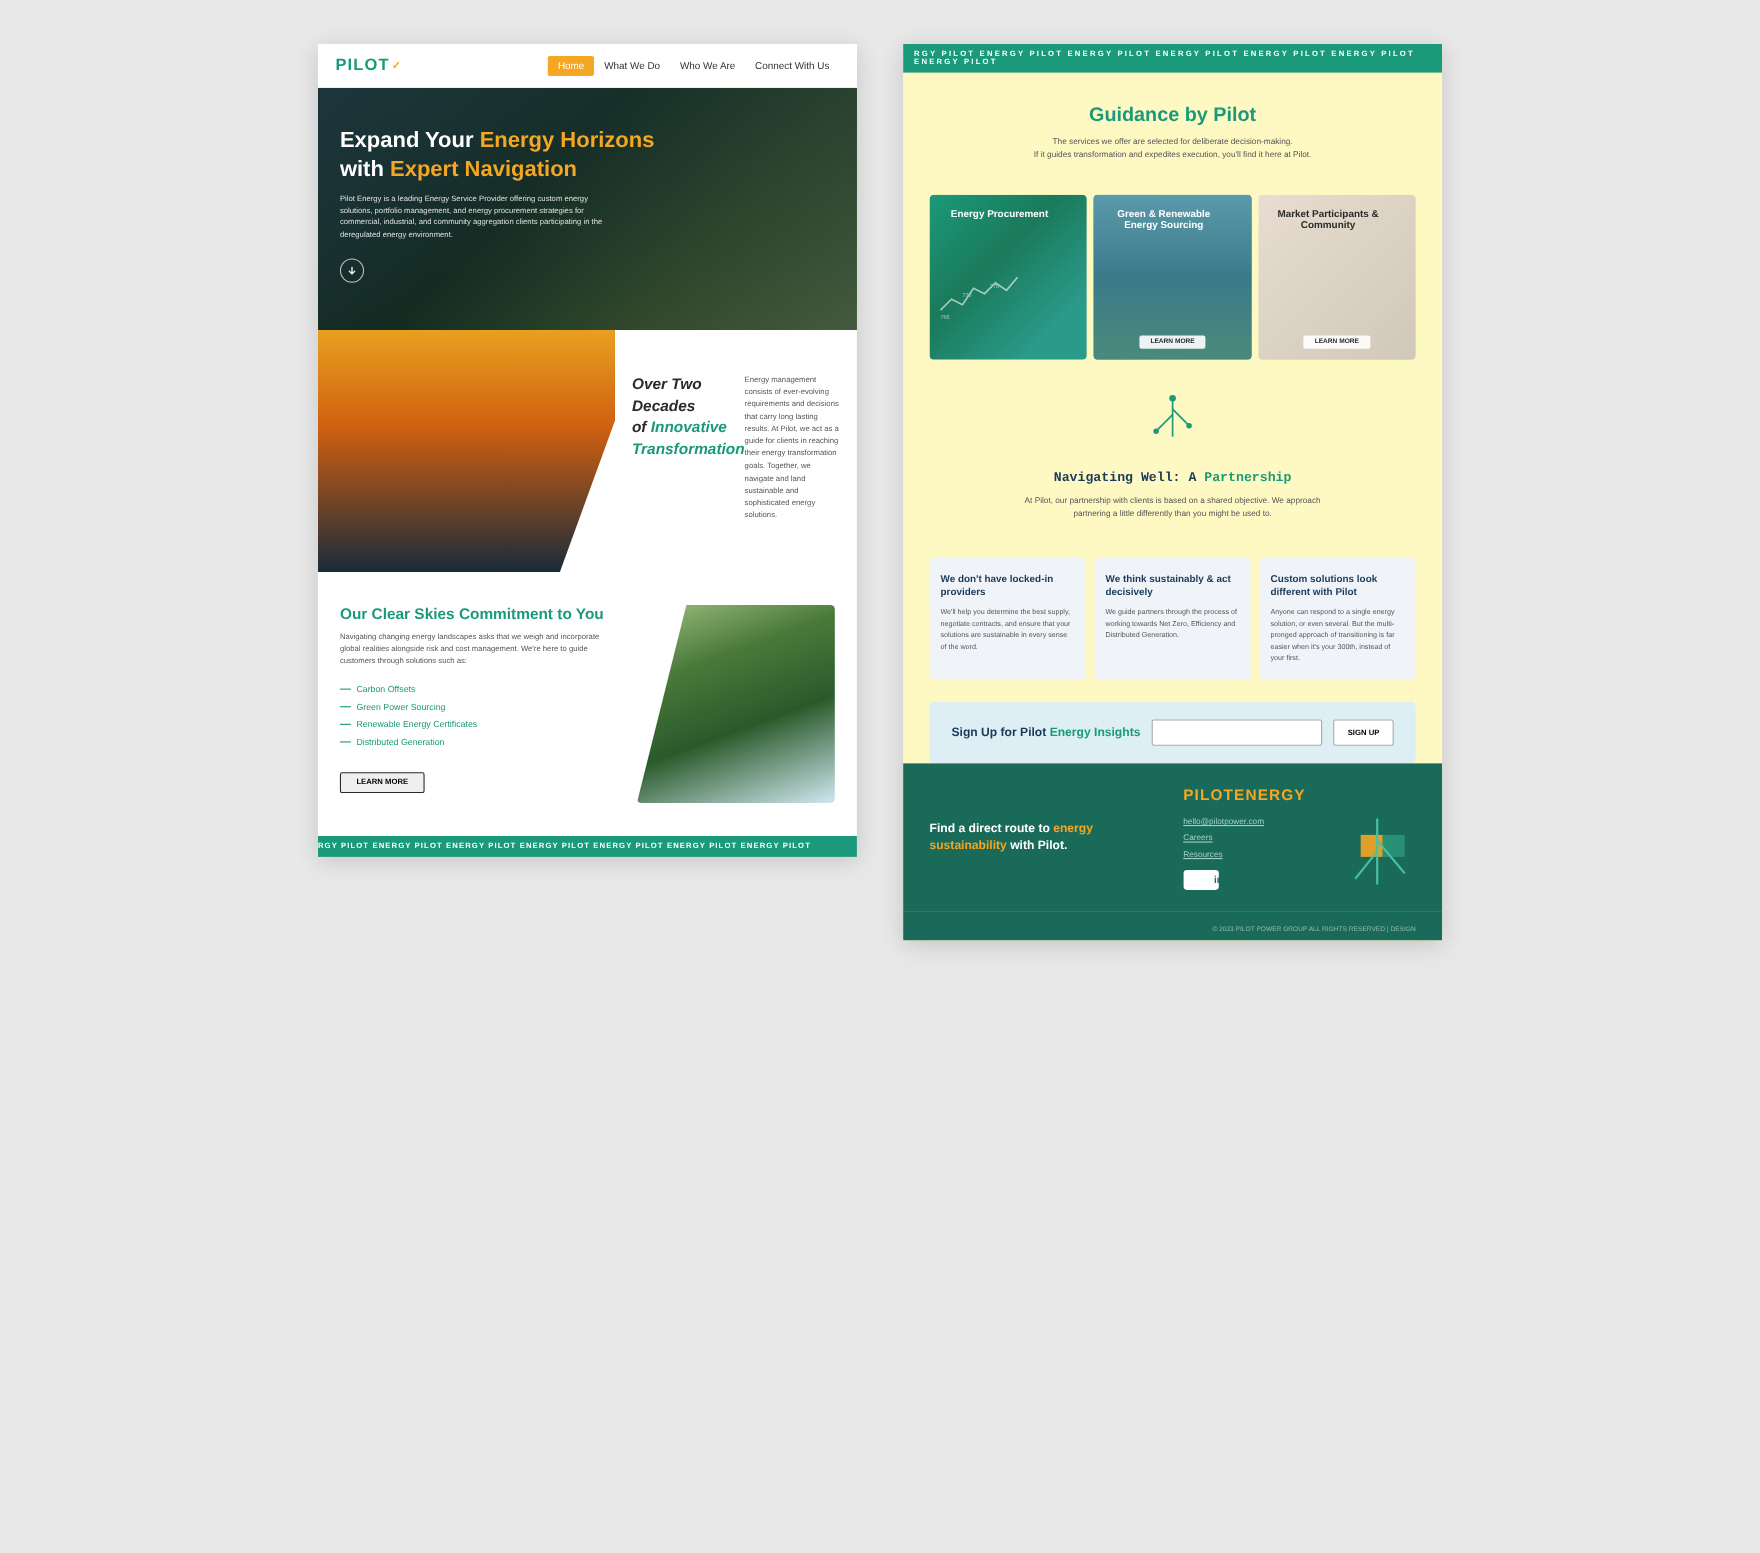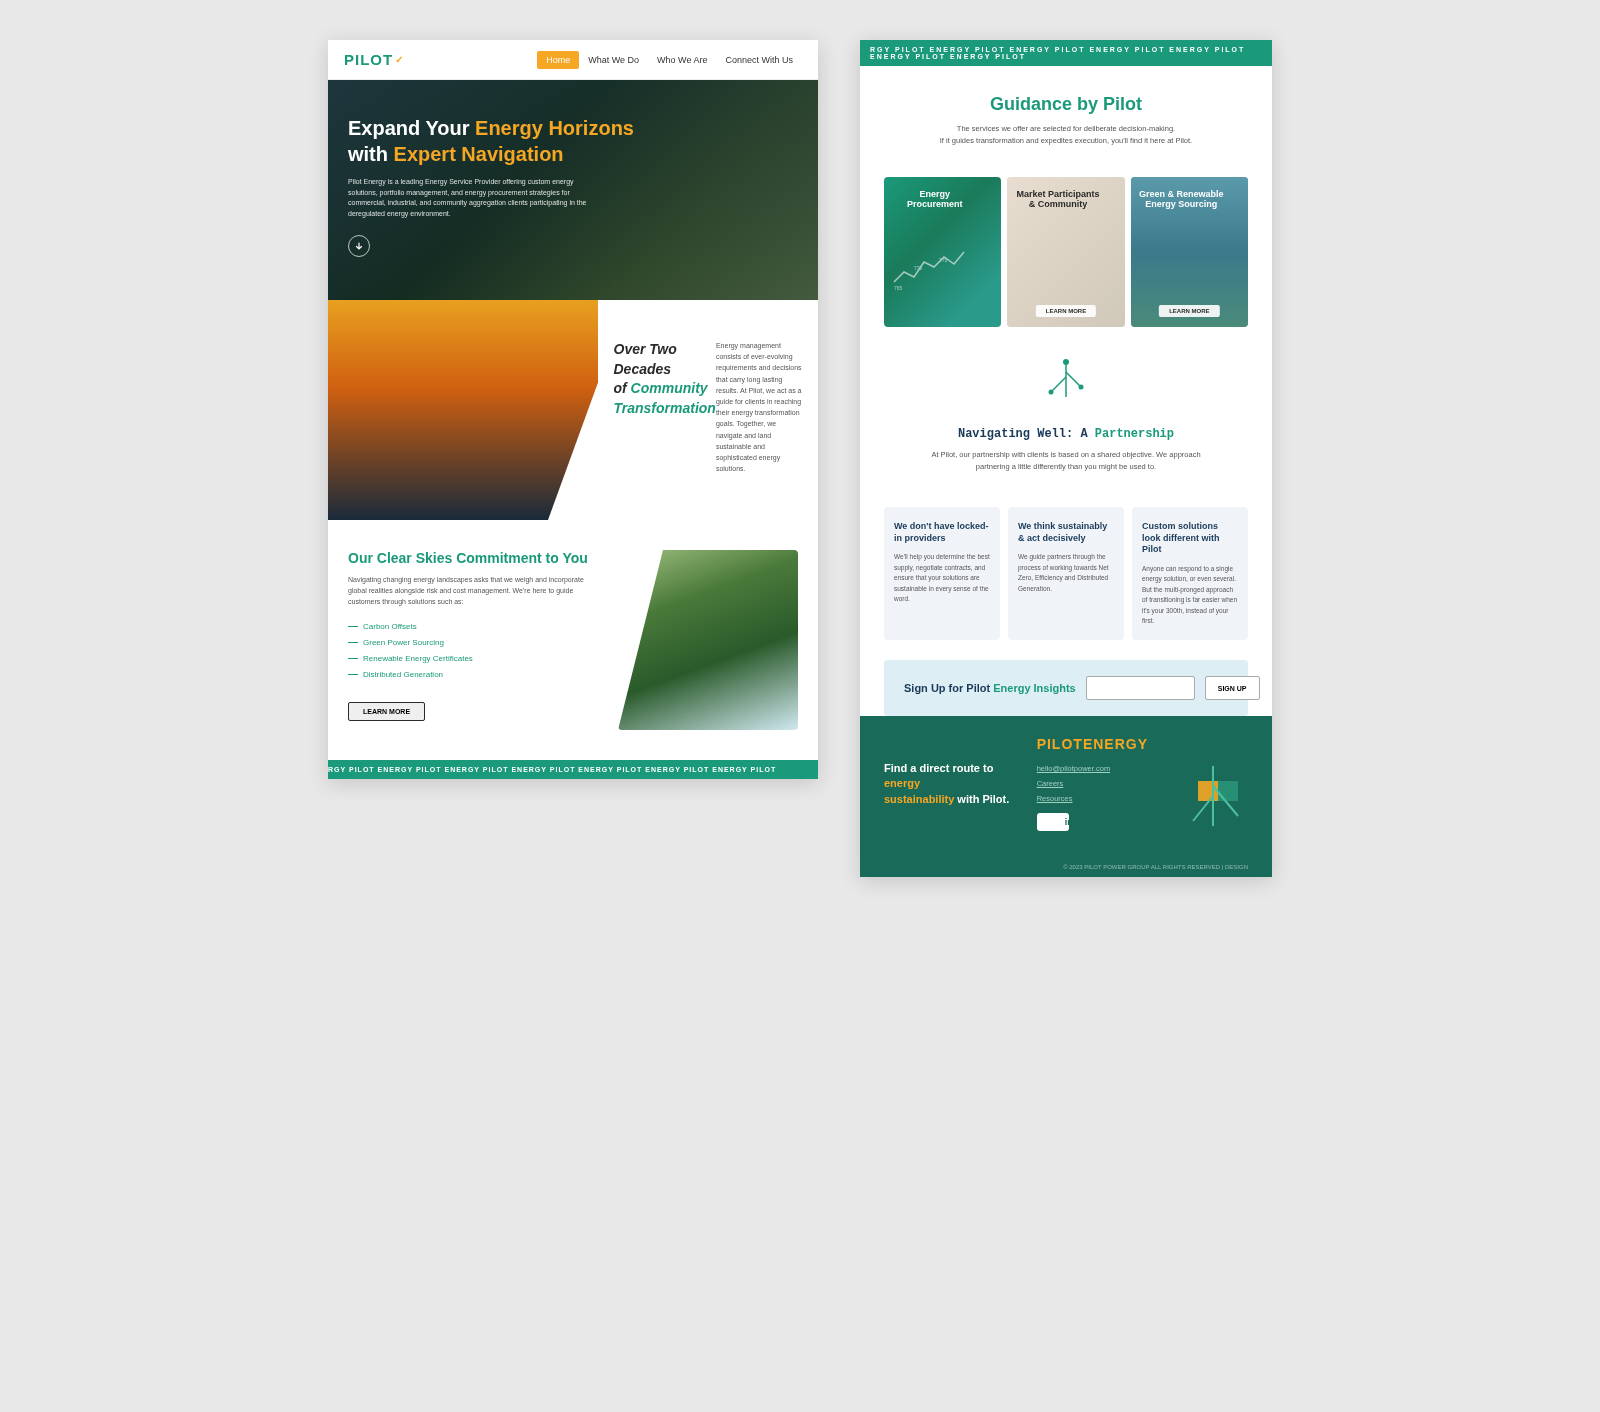--- a/index.html
+++ b/index.html
@@ -224,22 +224,22 @@
       white-space: nowrap;
       overflow: hidden;
     }
     .ticker-content {
       display: inline-block;
       animation: none;
     }
 
     
     .right-panel {
-      width: 412px;
-      background: #ffffff;
+      width: 490px;
+      background: #fef9c3;
       box-shadow: 0 4px 20px rgba(0,0,0,0.15);
       overflow: hidden;
       flex-shrink: 0;
       margin-left: 12px;
     }
 
     
     .right-ticker-top {
       background: #1a9a7a;
       color: #fff;
@@ -537,21 +537,21 @@
     </div>
   </div>
 
   <div class="solar-section">
     <div class="solar-image">
       <div style="position:absolute;inset:0;background:linear-gradient(to bottom, #e8a020 0%, #d06010 40%, #1a2a3a 100%);"></div>
     </div>
     <div class="solar-text">
       <h2 class="solar-title">
         <em><span>Over Two Decades</span><br>
-        <span>of </span><span class="highlight">Community Transformation</span></em>
+        <span>of </span><span class="highlight">Innovative Transformation</span></em>
       </h2>
       <p class="solar-desc">Energy management consists of ever-evolving requirements and decisions that carry long lasting results. At Pilot, we act as a guide for clients in reaching their energy transformation goals. Together, we navigate and land sustainable and sophisticated energy solutions.</p>
     </div>
   </div>
 
   <div class="commitment-section">
     <div class="commitment-text">
       <h2 class="commitment-title">Our Clear Skies Commitment to You</h2>
       <p class="commitment-desc">Navigating changing energy landscapes asks that we weigh and incorporate global realities alongside risk and cost management. We're here to guide customers through solutions such as:</p>
       <ul class="commitment-list">
@@ -591,31 +591,31 @@
         <svg class="mini-chart" viewBox="0 0 80 50" xmlns="http://www.w3.org/2000/svg">
           <polyline points="5,40 15,30 25,35 35,20 45,25 55,15 65,22 75,10" fill="none" stroke="white" stroke-width="1.5"></polyline>
           <text x="5" y="48" fill="white" font-size="5">765</text>
           <text x="25" y="28" fill="white" font-size="5">770</text>
           <text x="50" y="20" fill="white" font-size="5">775</text>
         </svg>
       </div>
     </div>
 
     <div class="service-card">
+      <div class="service-card-img card-green">
+        <div style="position:absolute;inset:0;background:linear-gradient(to bottom, #5a9aaa 0%, #3a7a8a 50%, #4a8a7a 100%);"></div>
+        <div class="card-title">Green &amp; Renewable Energy Sourcing</div>
+        <button class="card-btn">LEARN MORE</button>
+      </div>
+    </div>
+
+    <div class="service-card">
       <div class="service-card-img card-market">
         <div style="position:absolute;inset:0;background:linear-gradient(135deg, #e8ddd0 0%, #d0c8b8 100%);"></div>
         <div class="card-title">Market Participants &amp; Community</div>
-        <button class="card-btn">LEARN MORE</button>
-      </div>
-    </div>
-
-    <div class="service-card">
-      <div class="service-card-img card-green">
-        <div style="position:absolute;inset:0;background:linear-gradient(to bottom, #5a9aaa 0%, #3a7a8a 50%, #4a8a7a 100%);"></div>
-        <div class="card-title">Green &amp; Renewable Energy Sourcing</div>
         <button class="card-btn">LEARN MORE</button>
       </div>
     </div>
   </div>
 
   <div class="tree-section">
     <svg class="tree-icon" viewBox="0 0 60 50" xmlns="http://www.w3.org/2000/svg">
       <line x1="30" y1="5" x2="30" y2="40" stroke="#1a9a7a" stroke-width="1.5"></line>
       <line x1="30" y1="20" x2="15" y2="35" stroke="#1a9a7a" stroke-width="1.5"></line>
       <line x1="30" y1="15" x2="45" y2="30" stroke="#1a9a7a" stroke-width="1.5"></line>

